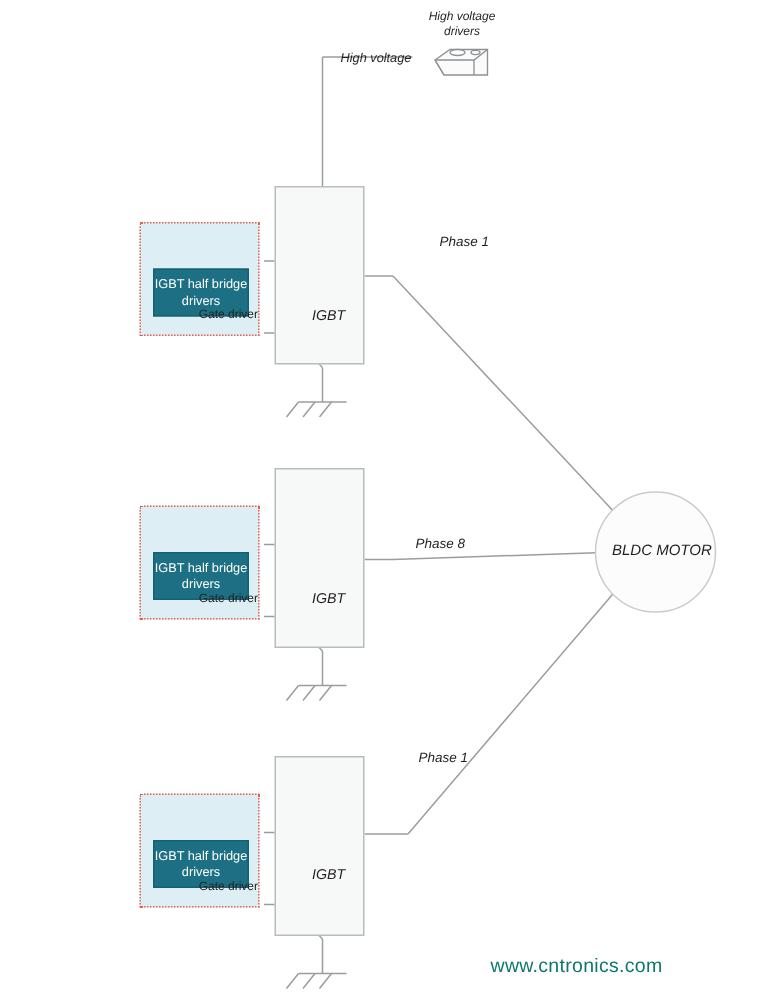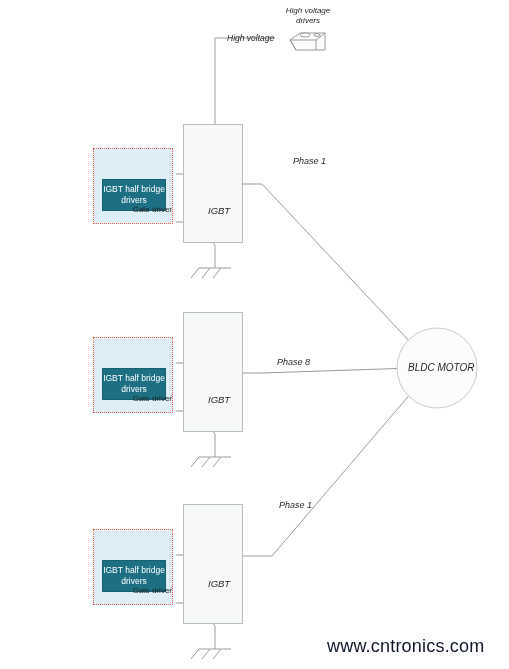--- a/index.html
+++ b/index.html
@@ -20,21 +20,21 @@
   .gd-inner{position:absolute;box-sizing:border-box;background:#1d7084;
             border:1px solid #17606f;color:#ffffff;font-size:8.5px;
             line-height:11px;text-align:center;display:flex;
             align-items:center;justify-content:center;margin-top:20px;}
   .gd-caption{position:absolute;width:100%;text-align:right;
               font-size:8px;color:#231f20;}
 
   .mod-box{position:absolute;box-sizing:border-box;
            background:#f7f8f8;border:1px solid #b9bcbe;}
 
-  .watermark{position:absolute;font-size:18px;color:#0f172a;
+  .watermark{position:absolute;font-size:13px;color:#0f766e;
              letter-spacing:0.2px;}
 </style>
 </head>
 <body>
 
 <div class="stage">
 
   <svg class="layer" viewBox="0 0 509 669">
     <defs>
       <marker id="gndhatch" markerWidth="4" markerHeight="4"></marker>

